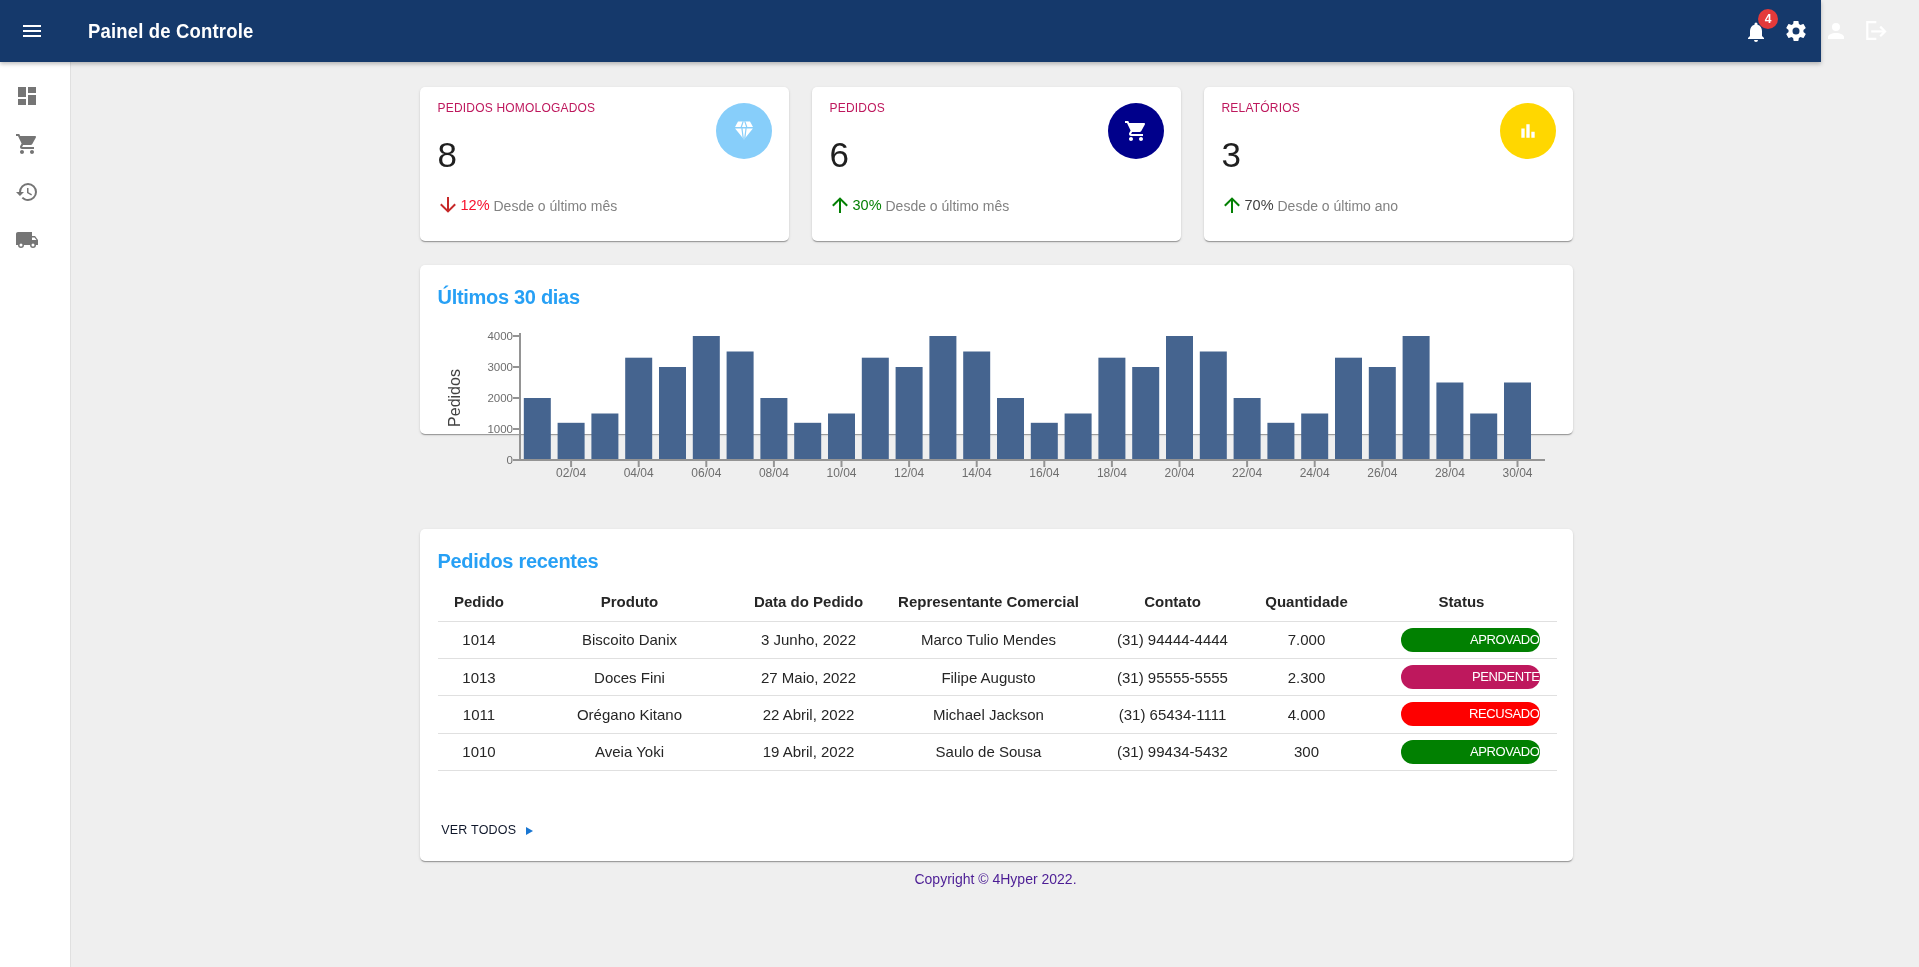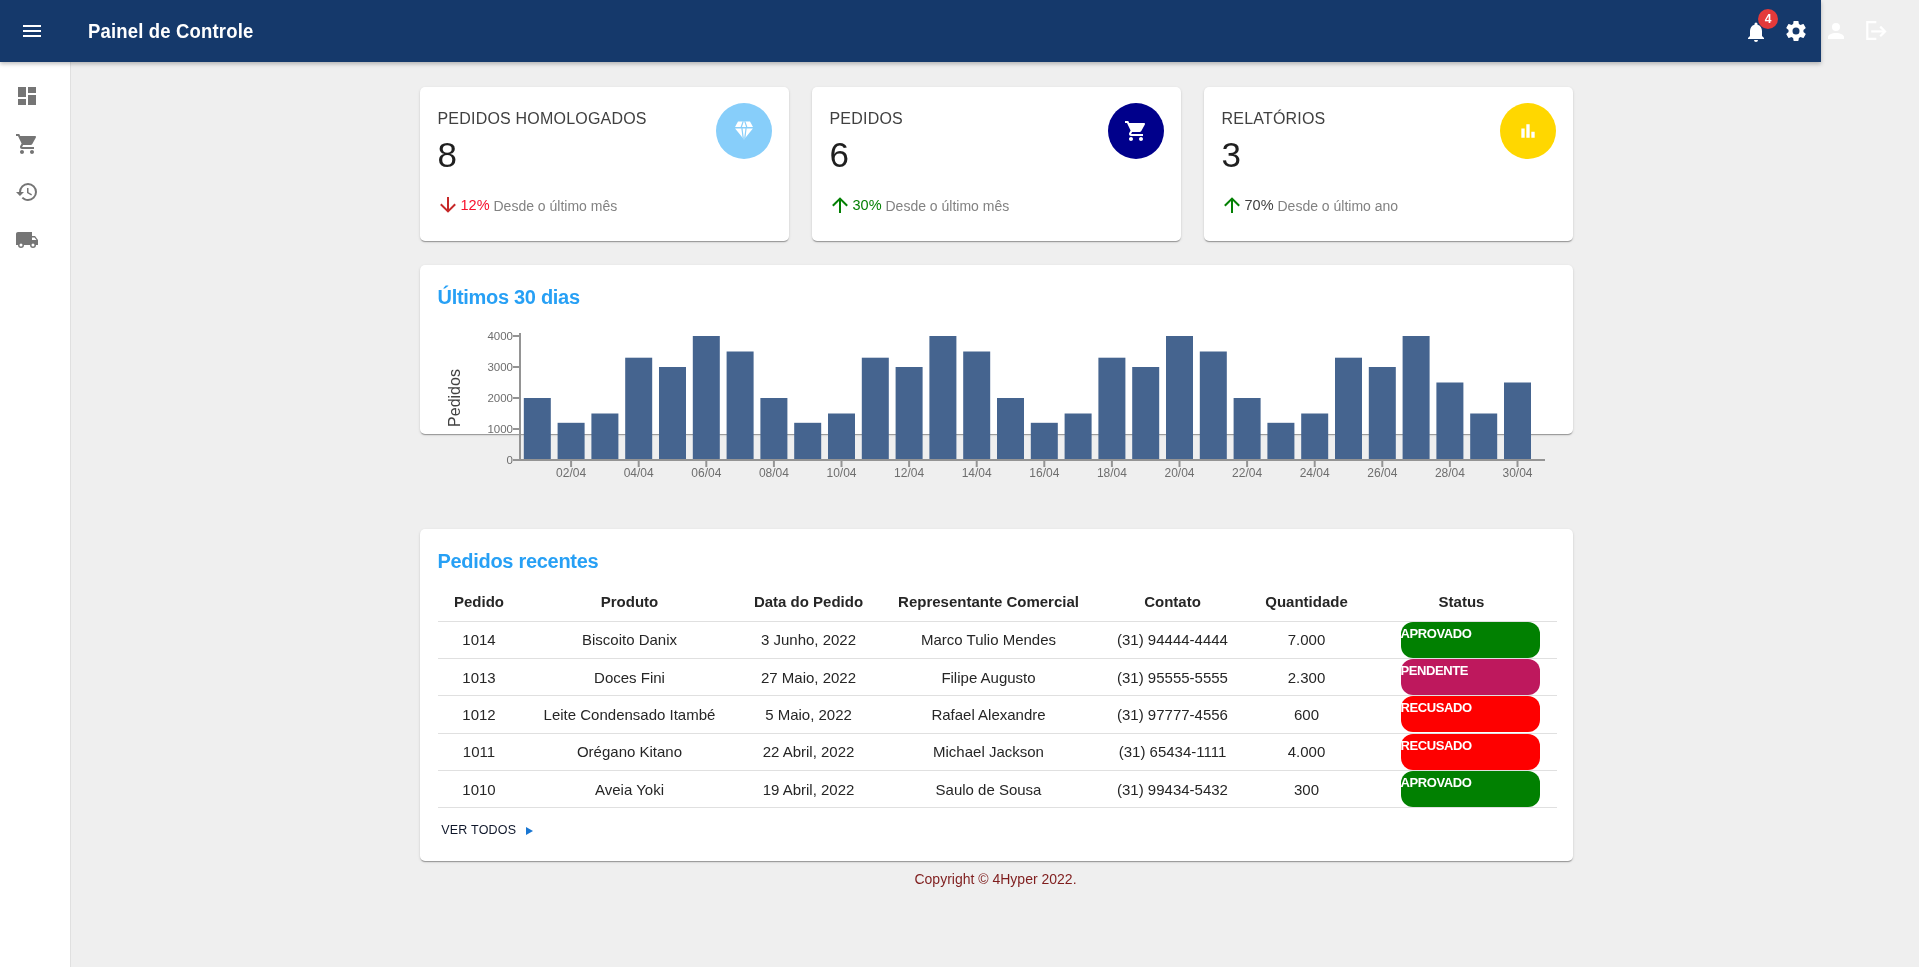--- a/index.html
+++ b/index.html
@@ -8,41 +8,41 @@
 #page { position:relative; width:1919px; height:967px; }
 
 #navbar { position:absolute; left:0; top:0; width:1821px; height:62px; background:#15396b; box-shadow:0 2px 4px rgba(0,0,0,0.25); z-index:20; }
 #navbar .title { position:absolute; left:88px; top:31px; transform:translateY(-50%) scaleX(0.88); transform-origin:left center; color:#fff; font-size:21px; font-weight:bold; letter-spacing:0.2px; white-space:nowrap; }
 .navicon { position:absolute; width:24px; height:24px; }
 
 #sidebar { position:absolute; left:0; top:62px; width:71px; height:905px; background:#ffffff; border-right:1px solid #e0e0e0; z-index:10; }
 .sideicon { position:absolute; left:15px; width:24px; height:24px; }
 
 .card { position:absolute; background:#fff; border-radius:5px; box-shadow:0 2px 1px -1px rgba(0,0,0,.2), 0 1px 1px 0 rgba(0,0,0,.14), 0 1px 3px 0 rgba(0,0,0,.12); }
-.stat-label { position:absolute; left:18px; top:23px; font-size:16px; letter-spacing:0.2px; color:#404040; }
+.stat-label { position:absolute; left:18px; top:14px; font-size:12px; letter-spacing:0.2px; color:#be185d; }
 .stat-num { position:absolute; left:18px; top:48px; line-height:40px; font-size:35px; color:#1f1f1f; }
 .stat-circle { position:absolute; top:16px; right:17px; width:56px; height:56px; border-radius:50%; }
 .stat-circle svg { position:absolute; left:50%; top:50%; transform:translate(-50%,-50%); }
 .stat-foot { position:absolute; left:0; top:109px; width:100%; height:20px; }
 .stat-foot svg { position:absolute; left:16.5px; top:-3px; }
 .pct { position:absolute; left:41px; top:1px; font-size:14.5px; }
 .desc { position:absolute; left:74px; top:1.5px; font-size:14px; color:#828282; }
 
 .sec-title { position:absolute; font-size:20px; font-weight:bold; color:#27a0f5; letter-spacing:-0.3px; }
 
 table.dt { border-collapse:collapse; table-layout:fixed; font-size:15px; color:#262626; }
 table.dt th { font-weight:bold; height:39px; vertical-align:middle; text-align:center; }
 table.dt td { height:37.4px; vertical-align:middle; text-align:center; border-top:1px solid #e0e0e0; }
 table.dt tr.last td { border-bottom:1px solid #e0e0e0; }
-.pill { display:inline-block; position:relative; left:8.5px; width:139px; height:36px; line-height:24px; border-radius:12px; color:#fff; font-size:13px; font-weight:bold; letter-spacing:-0.4px; text-align:left; }
+.pill { display:inline-block; position:relative; left:8.5px; width:139px; height:24px; line-height:24px; border-radius:12px; color:#fff; font-size:13px; font-weight:normal; letter-spacing:-0.4px; text-align:right; }
 .pill.g { background:#018001; }
 .pill.o { background:#be185d; }
 .pill.r { background:#fe0000; }
 .vertodos { position:absolute; color:#0f172a; font-size:12.5px; font-weight:normal; letter-spacing:0.2px; }
-#footer { position:absolute; left:419px; width:1153px; top:871px; text-align:center; color:#7f1d1d; font-size:14px; }
+#footer { position:absolute; left:419px; width:1153px; top:871px; text-align:center; color:#4c1d95; font-size:14px; }
 </style>
 </head>
 <body>
 <div id="page">
 
   <div id="navbar">
     <svg class="navicon" style="left:20px; top:19px;" viewBox="0 0 24 24" fill="#ffffff">
         <path d="M3,6H21V8H3V6M3,11H21V13H3V11M3,16H21V18H3V16Z"></path>
       </svg>
     <div class="title">Painel de Controle</div>
@@ -249,29 +249,20 @@
         <tr>
             <td>1013</td>
             <td>Doces Fini</td>
             <td>27 Maio, 2022</td>
             <td>Filipe Augusto</td>
             <td>(31) 95555-5555</td>
             <td>2.300</td>
             <td><span class="pill o">PENDENTE</span></td>
           </tr>
         <tr>
-            <td>1012</td>
-            <td>Leite Condensado Itambé</td>
-            <td>5 Maio, 2022</td>
-            <td>Rafael Alexandre</td>
-            <td>(31) 97777-4556</td>
-            <td>600</td>
-            <td><span class="pill r">RECUSADO</span></td>
-          </tr>
-        <tr>
             <td>1011</td>
             <td>Orégano Kitano</td>
             <td>22 Abril, 2022</td>
             <td>Michael Jackson</td>
             <td>(31) 65434-1111</td>
             <td>4.000</td>
             <td><span class="pill r">RECUSADO</span></td>
           </tr>
         <tr class="last">
             <td>1010</td>

